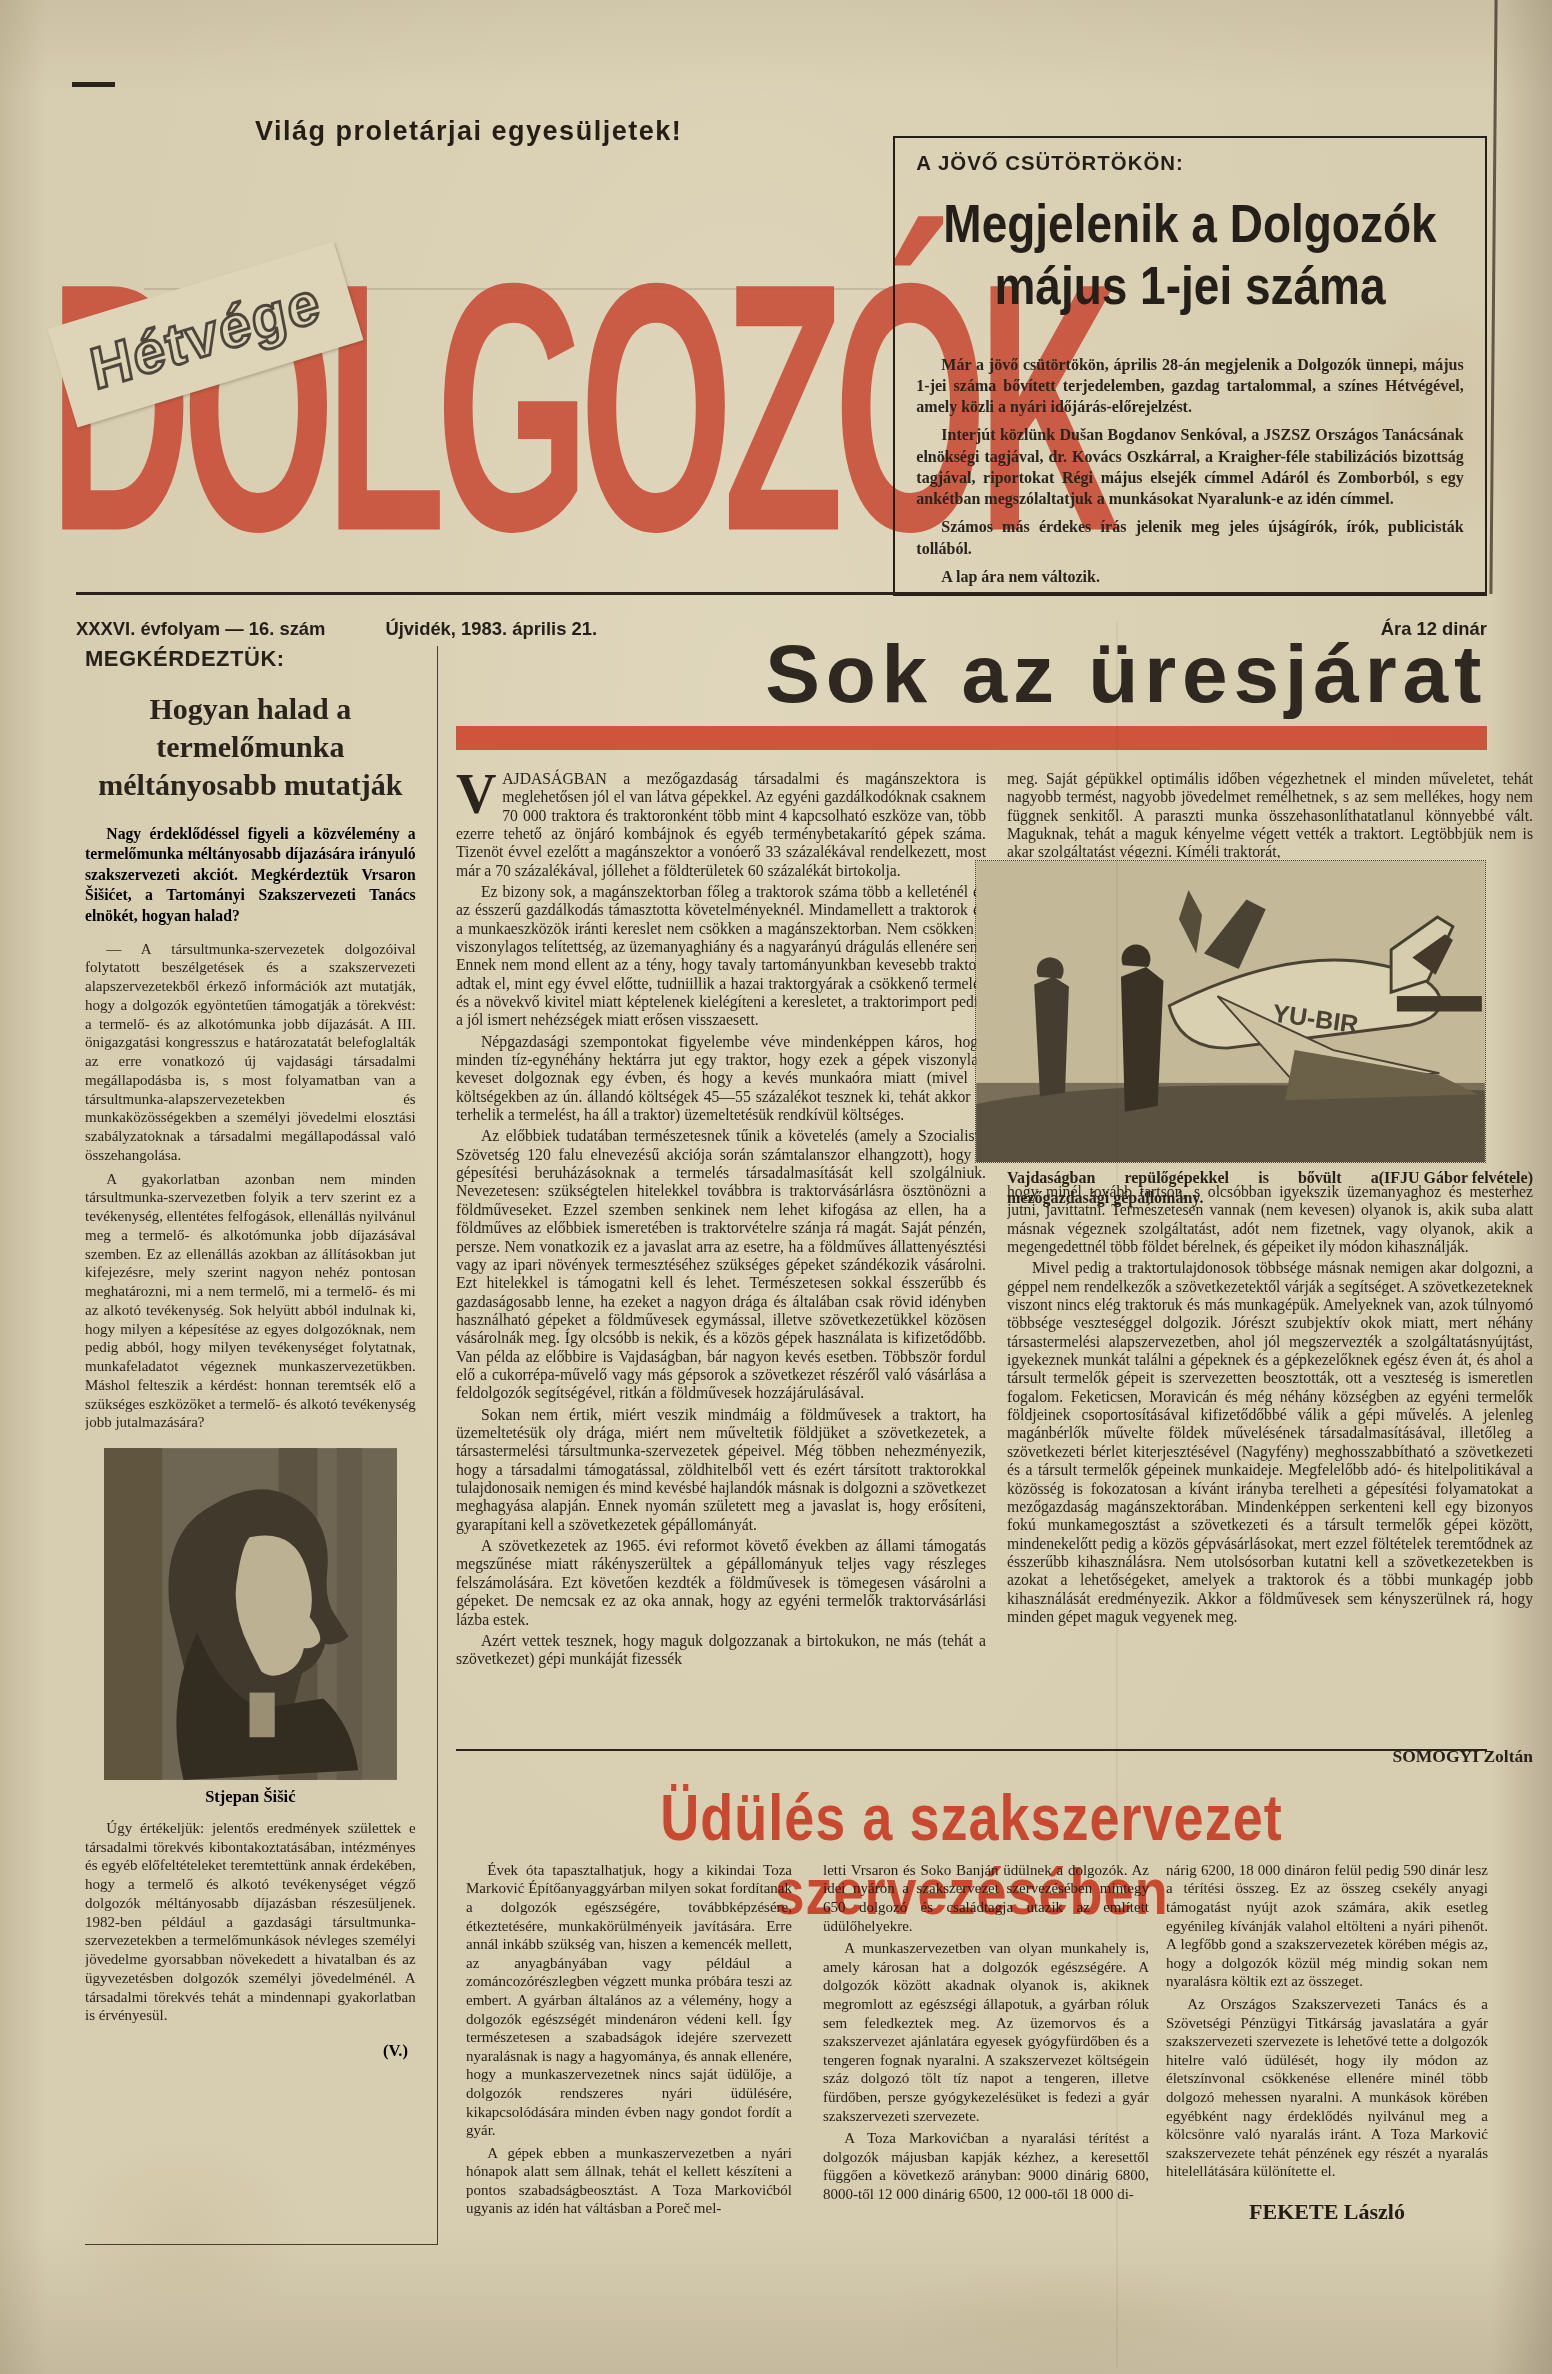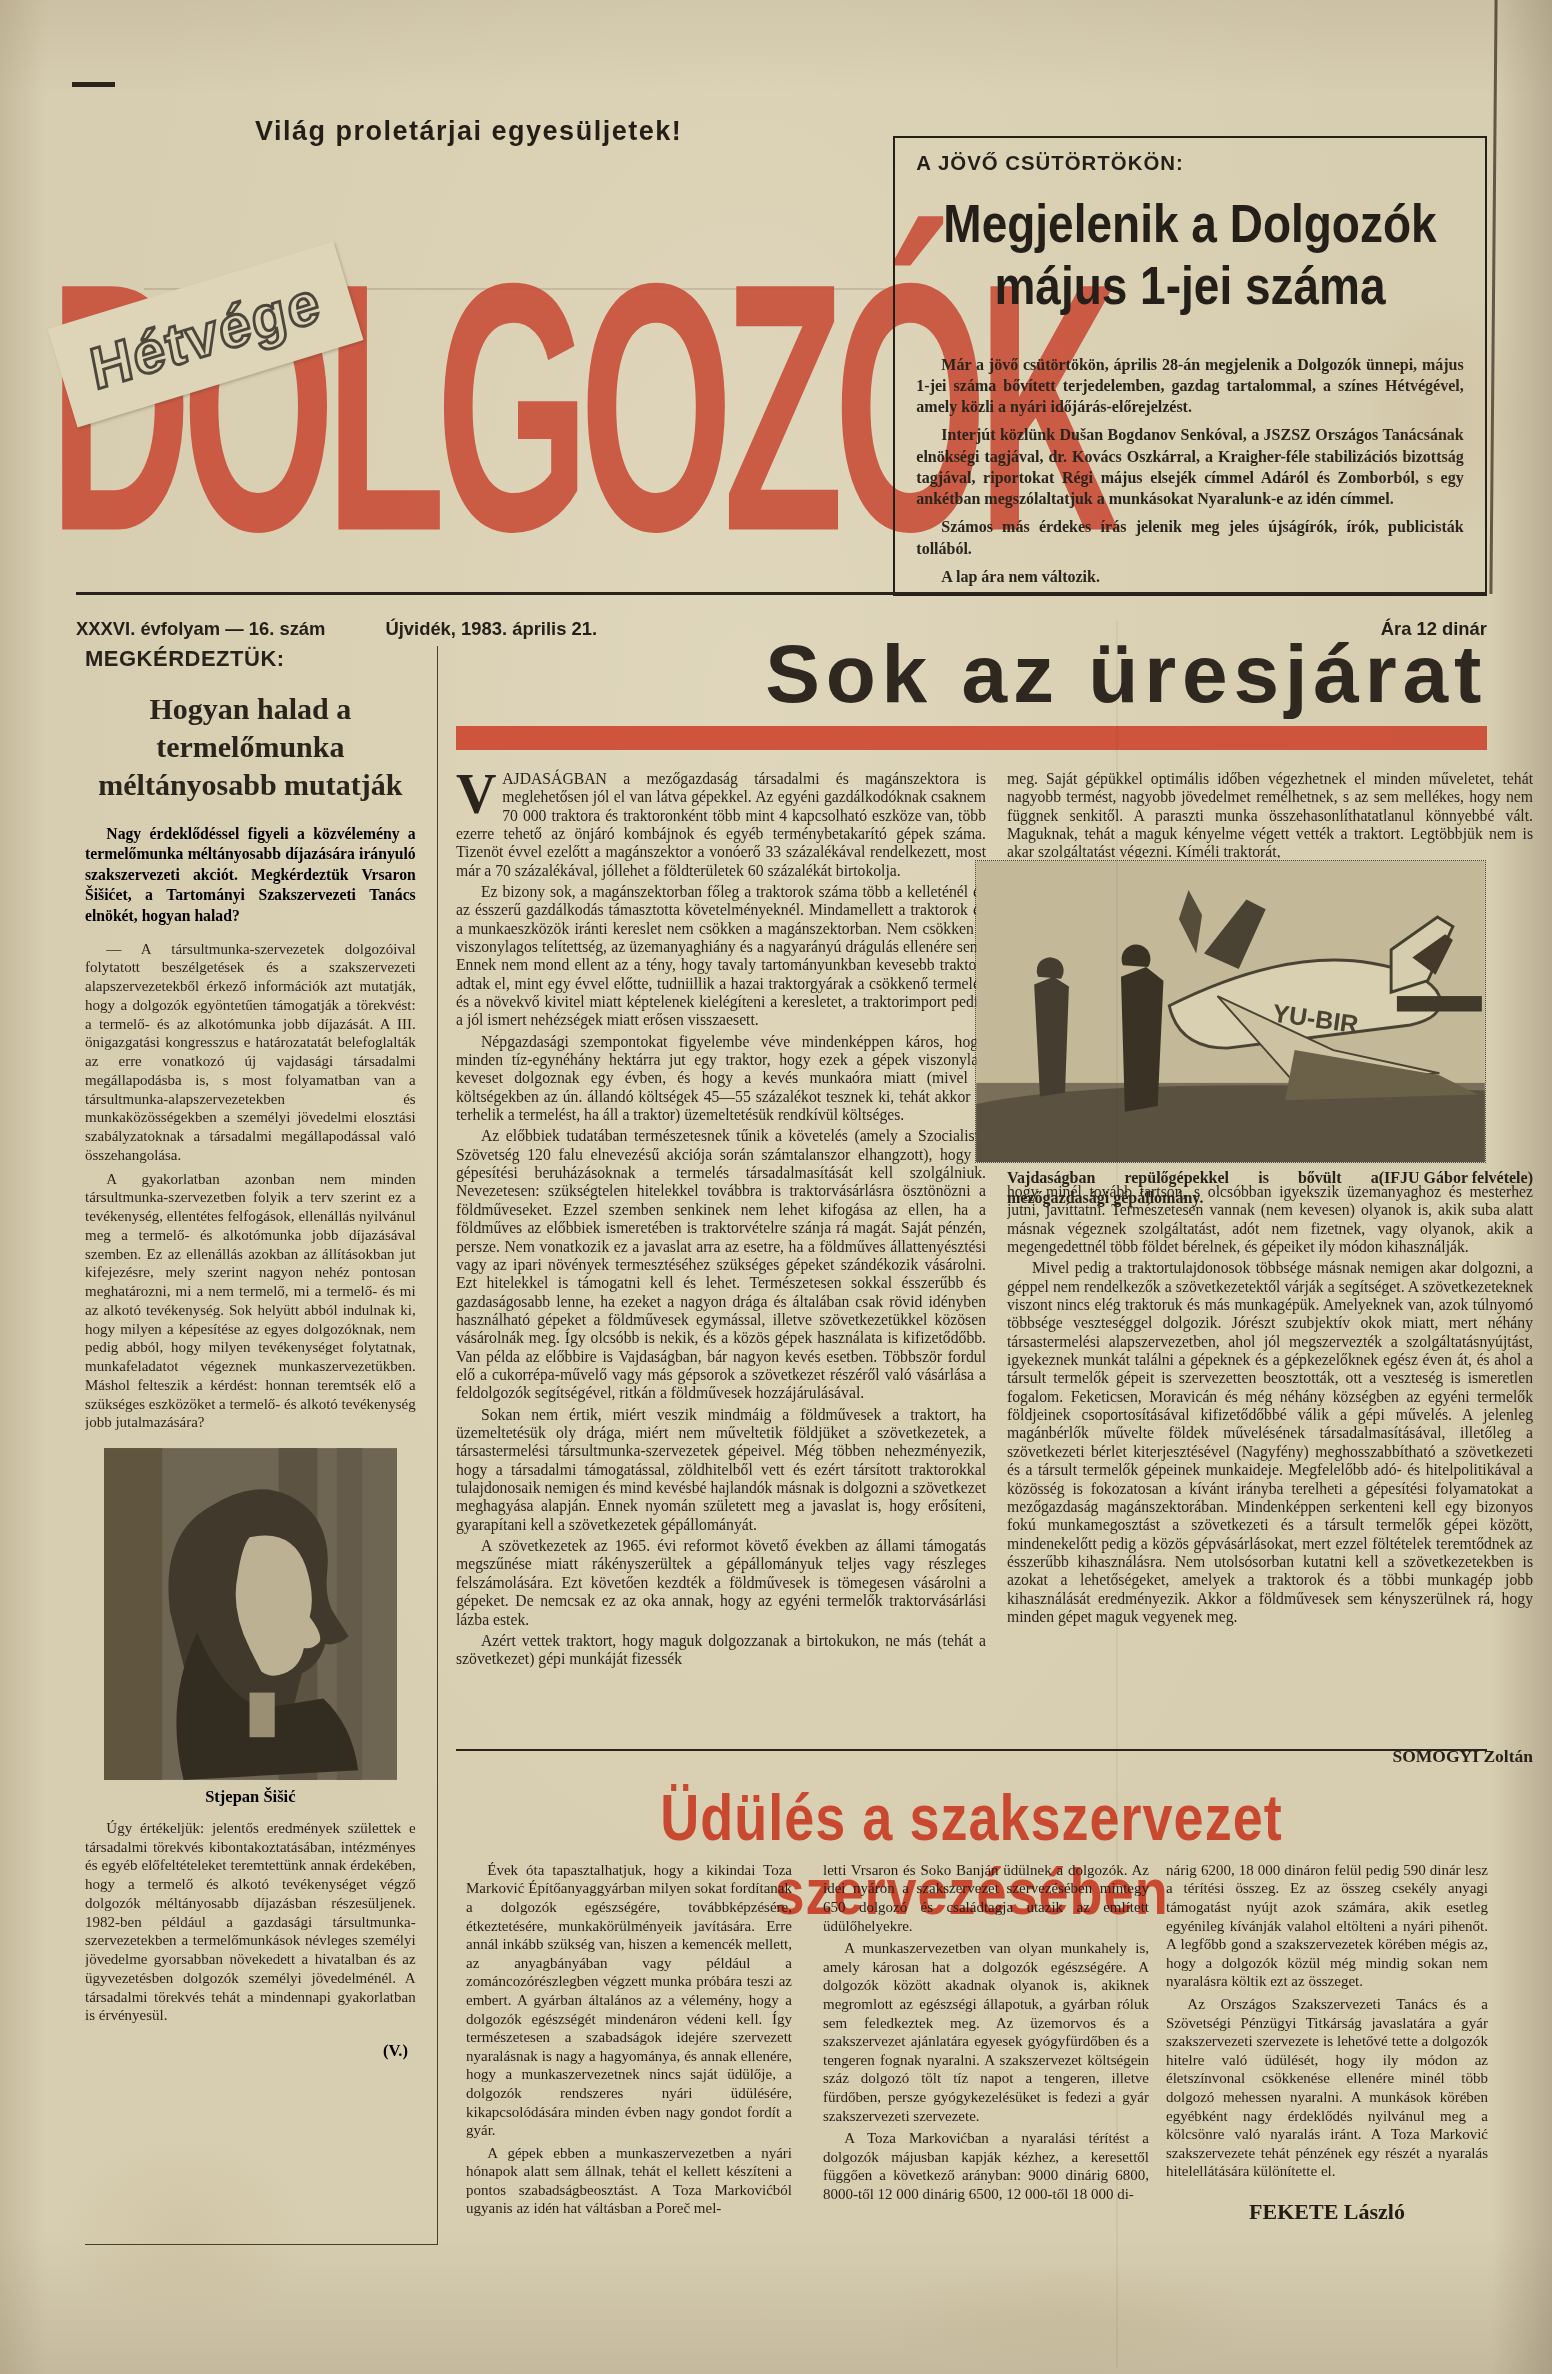--- a/index.html
+++ b/index.html
@@ -155,21 +155,21 @@
   <div class="abs" id="main-title">Sok az üresjárat</div>
   <div class="abs" id="redbar"></div>
 
   <div class="abs newscol" id="colA">
     <p class="noindent just"><span class="dropcap">V</span><span>AJDASÁGBAN a mezőgazdaság társadalmi és magánszektora is meglehetősen jól el van látva gépekkel. Az egyéni gazdálkodóknak csaknem 70 000 traktora és traktoronként több mint 4 kapcsolható eszköze van, több ezerre tehető az önjáró kombájnok és egyéb terménybetakarító gépek száma. Tizenöt évvel ezelőtt a magánszektor a vonóerő 33 százalékával rendelkezett, most már a 70 százalékával, jóllehet a földterületek 60 százalékát birtokolja.</span></p>
     <p>Ez bizony sok, a magánszektorban főleg a traktorok száma több a kelleténél és az ésszerű gazdálkodás támasztotta követelményeknél. Mindamellett a traktorok és a munkaeszközök iránti kereslet nem csökken a magánszektorban. Nem csökken a viszonylagos telítettség, az üzemanyaghiány és a nagyarányú drágulás ellenére sem. Ennek nem mond ellent az a tény, hogy tavaly tartományunkban kevesebb traktort adtak el, mint egy évvel előtte, tudniillik a hazai traktorgyárak a csökkenő termelés és a növekvő kivitel miatt képtelenek kielégíteni a keresletet, a traktorimport pedig a jól ismert nehézségek miatt erősen visszaesett.</p>
     <p>Népgazdasági szempontokat figyelembe véve mindenképpen káros, hogy minden tíz-egynéhány hektárra jut egy traktor, hogy ezek a gépek viszonylag keveset dolgoznak egy évben, és hogy a kevés munkaóra miatt (mivel a költségekben az ún. állandó költségek 45—55 százalékot tesznek ki, tehát akkor is terhelik a termelést, ha áll a traktor) üzemeltetésük rendkívül költséges.</p>
     <p>Az előbbiek tudatában természetesnek tűnik a követelés (amely a Szocialista Szövetség 120 falu elnevezésű akciója során számtalanszor elhangzott), hogy a gépesítési beruházásoknak a termelés társadalmasítását kell szolgálniuk. Nevezetesen: szükségtelen hitelekkel továbbra is traktorvásárlásra ösztönözni a földműveseket. Ezzel szemben senkinek nem lehet kifogása az ellen, ha a földműves az előbbiek ismeretében is traktorvételre szánja rá magát. Saját pénzén, persze. Nem vonatkozik ez a javaslat arra az esetre, ha a földműves állattenyésztési vagy az ipari növények termesztéséhez szükséges gépeket szándékozik vásárolni. Ezt hitelekkel is támogatni kell és lehet. Természetesen sokkal ésszerűbb és gazdaságosabb lenne, ha ezeket a nagyon drága és általában csak rövid idényben használható gépeket a földművesek egymással, illetve szövetkezetükkel közösen vásárolnák meg. Így olcsóbb is nekik, és a közös gépek használata is kifizetődőbb. Van példa az előbbire is Vajdaságban, bár nagyon kevés esetben. Többször fordul elő a cukorrépa-művelő vagy más gépsorok a szövetkezet részéről való vásárlása a feldolgozók segítségével, ritkán a földművesek hozzájárulásával.</p>
     <p>Sokan nem értik, miért veszik mindmáig a földművesek a traktort, ha üzemeltetésük oly drága, miért nem műveltetik földjüket a szövetkezetek, a társastermelési társultmunka-szervezetek gépeivel. Még többen nehezményezik, hogy a társadalmi támogatással, zöldhitelből vett és ezért társított traktorokkal tulajdonosaik nemigen és mind kevésbé hajlandók másnak is dolgozni a szövetkezet meghagyása alapján. Ennek nyomán született meg a javaslat is, hogy erősíteni, gyarapítani kell a szövetkezetek gépállományát.</p>
     <p>A szövetkezetek az 1965. évi reformot követő években az állami támogatás megszűnése miatt rákényszerültek a gépállományuk teljes vagy részleges felszámolására. Ezt követően kezdték a földművesek is tömegesen vásárolni a gépeket. De nemcsak ez az oka annak, hogy az egyéni termelők traktorvásárlási lázba estek.</p>
-    <p>Azért vettek traktort, hogy maguk dolgozzanak a birtokukon, ne más (tehát a szövetkezet) gépi munkáját fizessék</p>
+    <p>Azért vettek tesznek, hogy maguk dolgozzanak a birtokukon, ne más (tehát a szövetkezet) gépi munkáját fizessék</p>
   </div>
 
   <div class="abs newscol" id="colB-intro">
     <p class="noindent">meg. Saját gépükkel optimális időben végezhetnek el minden műveletet, tehát nagyobb termést, nagyobb jövedelmet remélhetnek, s az sem mellékes, hogy nem függnek senkitől. A paraszti munka összehasonlíthatatlanul könnyebbé vált. Maguknak, tehát a maguk kényelme végett vették a traktort. Legtöbbjük nem is akar szolgáltatást végezni. Kíméli traktorát,</p>
   </div>
 
   <svg class="abs" id="plane-photo" viewBox="0 0 527 312" xmlns="http://www.w3.org/2000/svg">
     <rect width="527" height="312" fill="#c3b999"></rect>
     <rect y="230" width="527" height="82" fill="#7a6f58"></rect>
     <path d="M0 252 q140 -30 527 -14 l0 74 l-527 0z" fill="#5a5140"></path>

